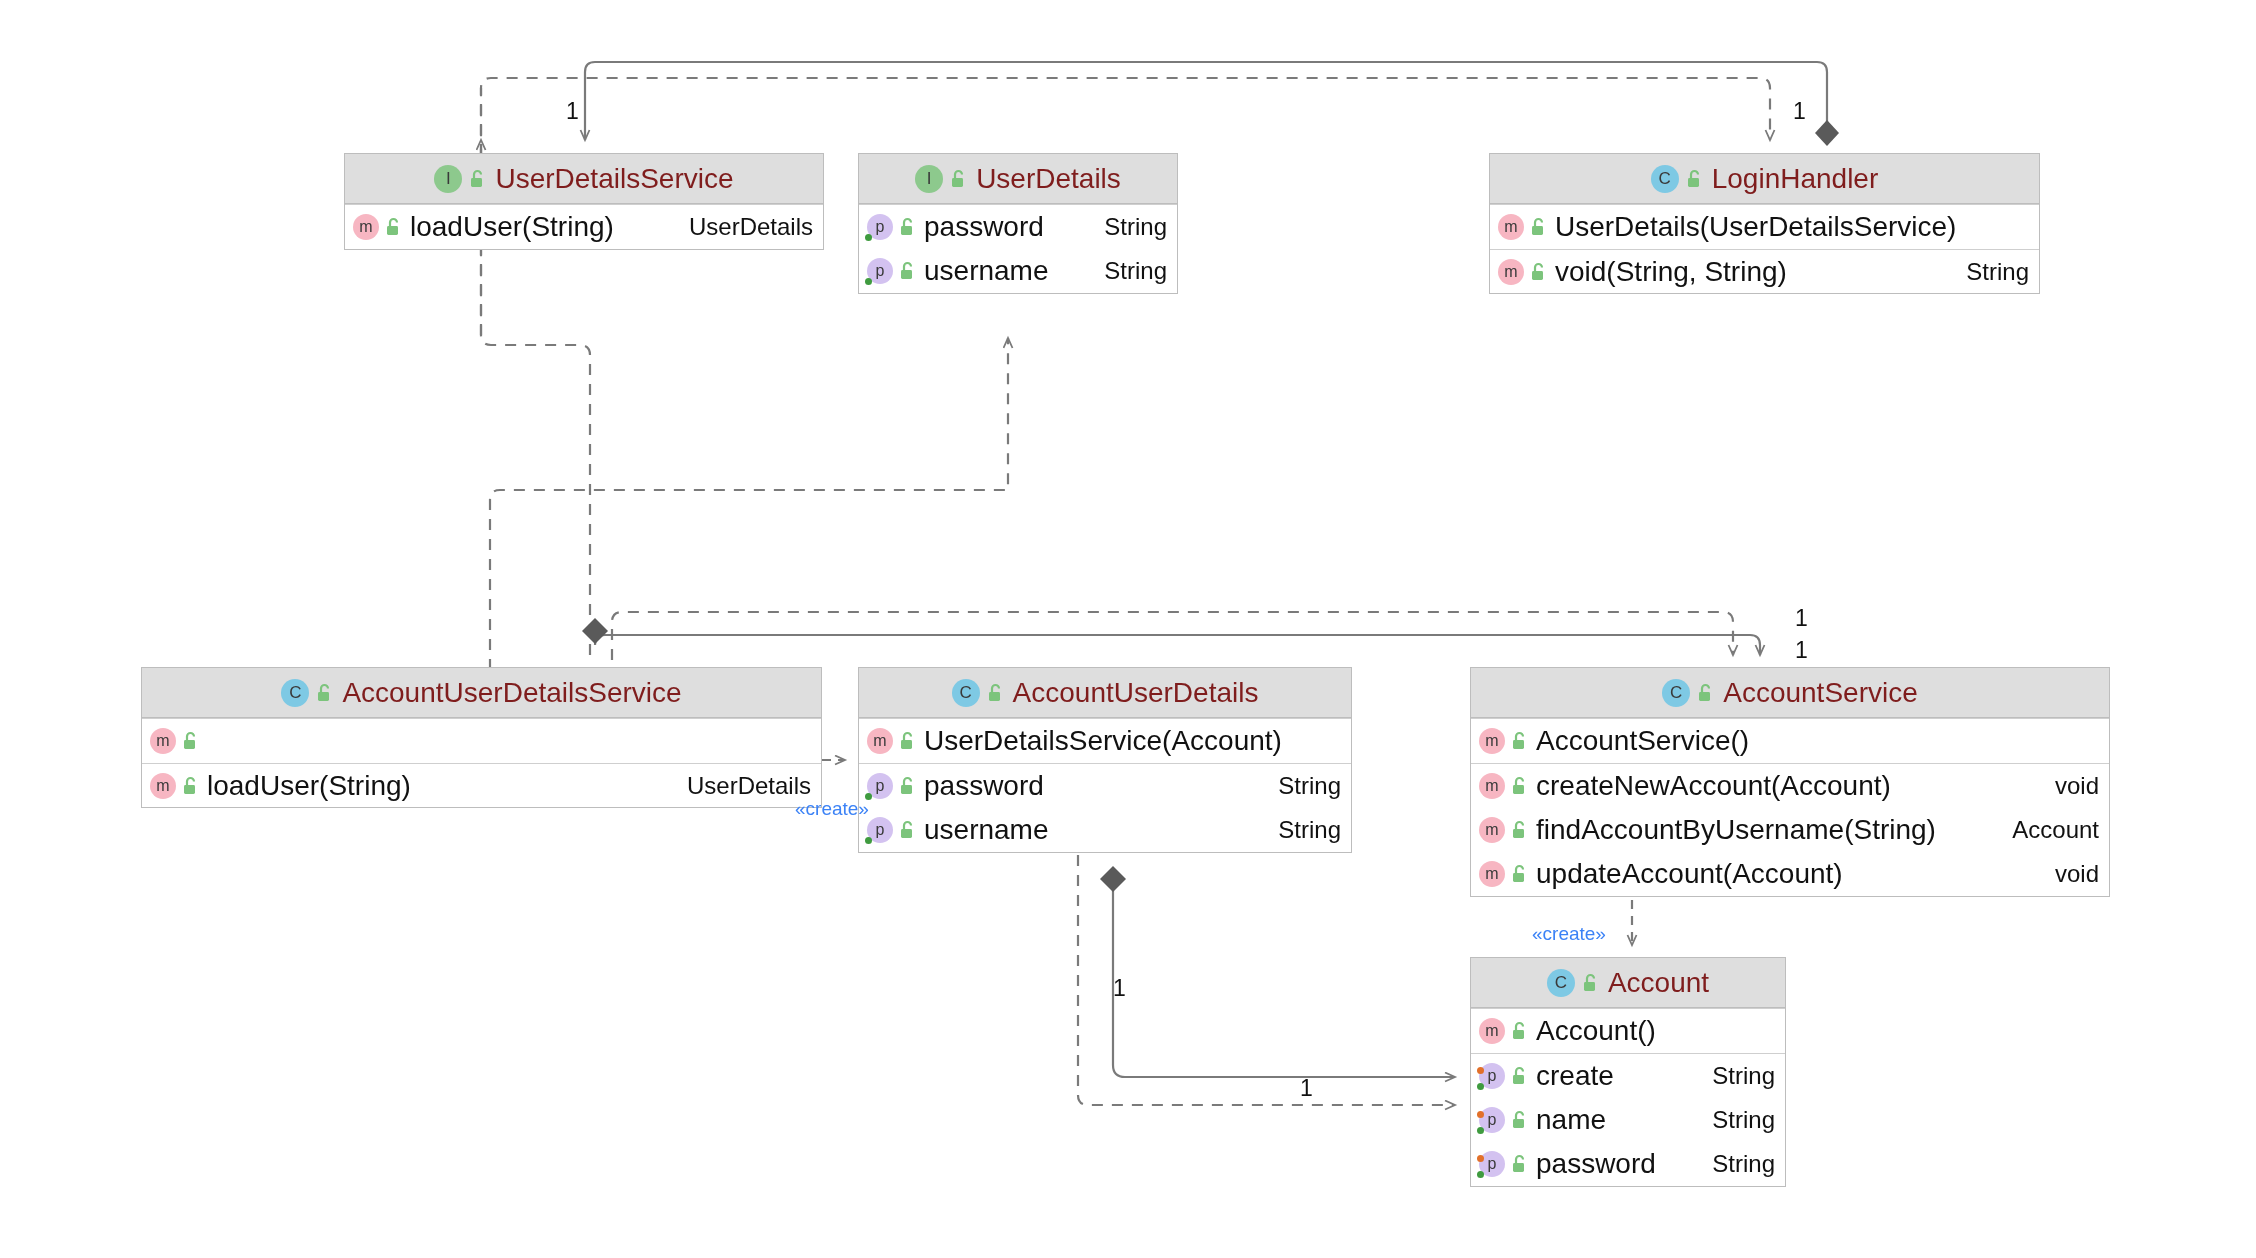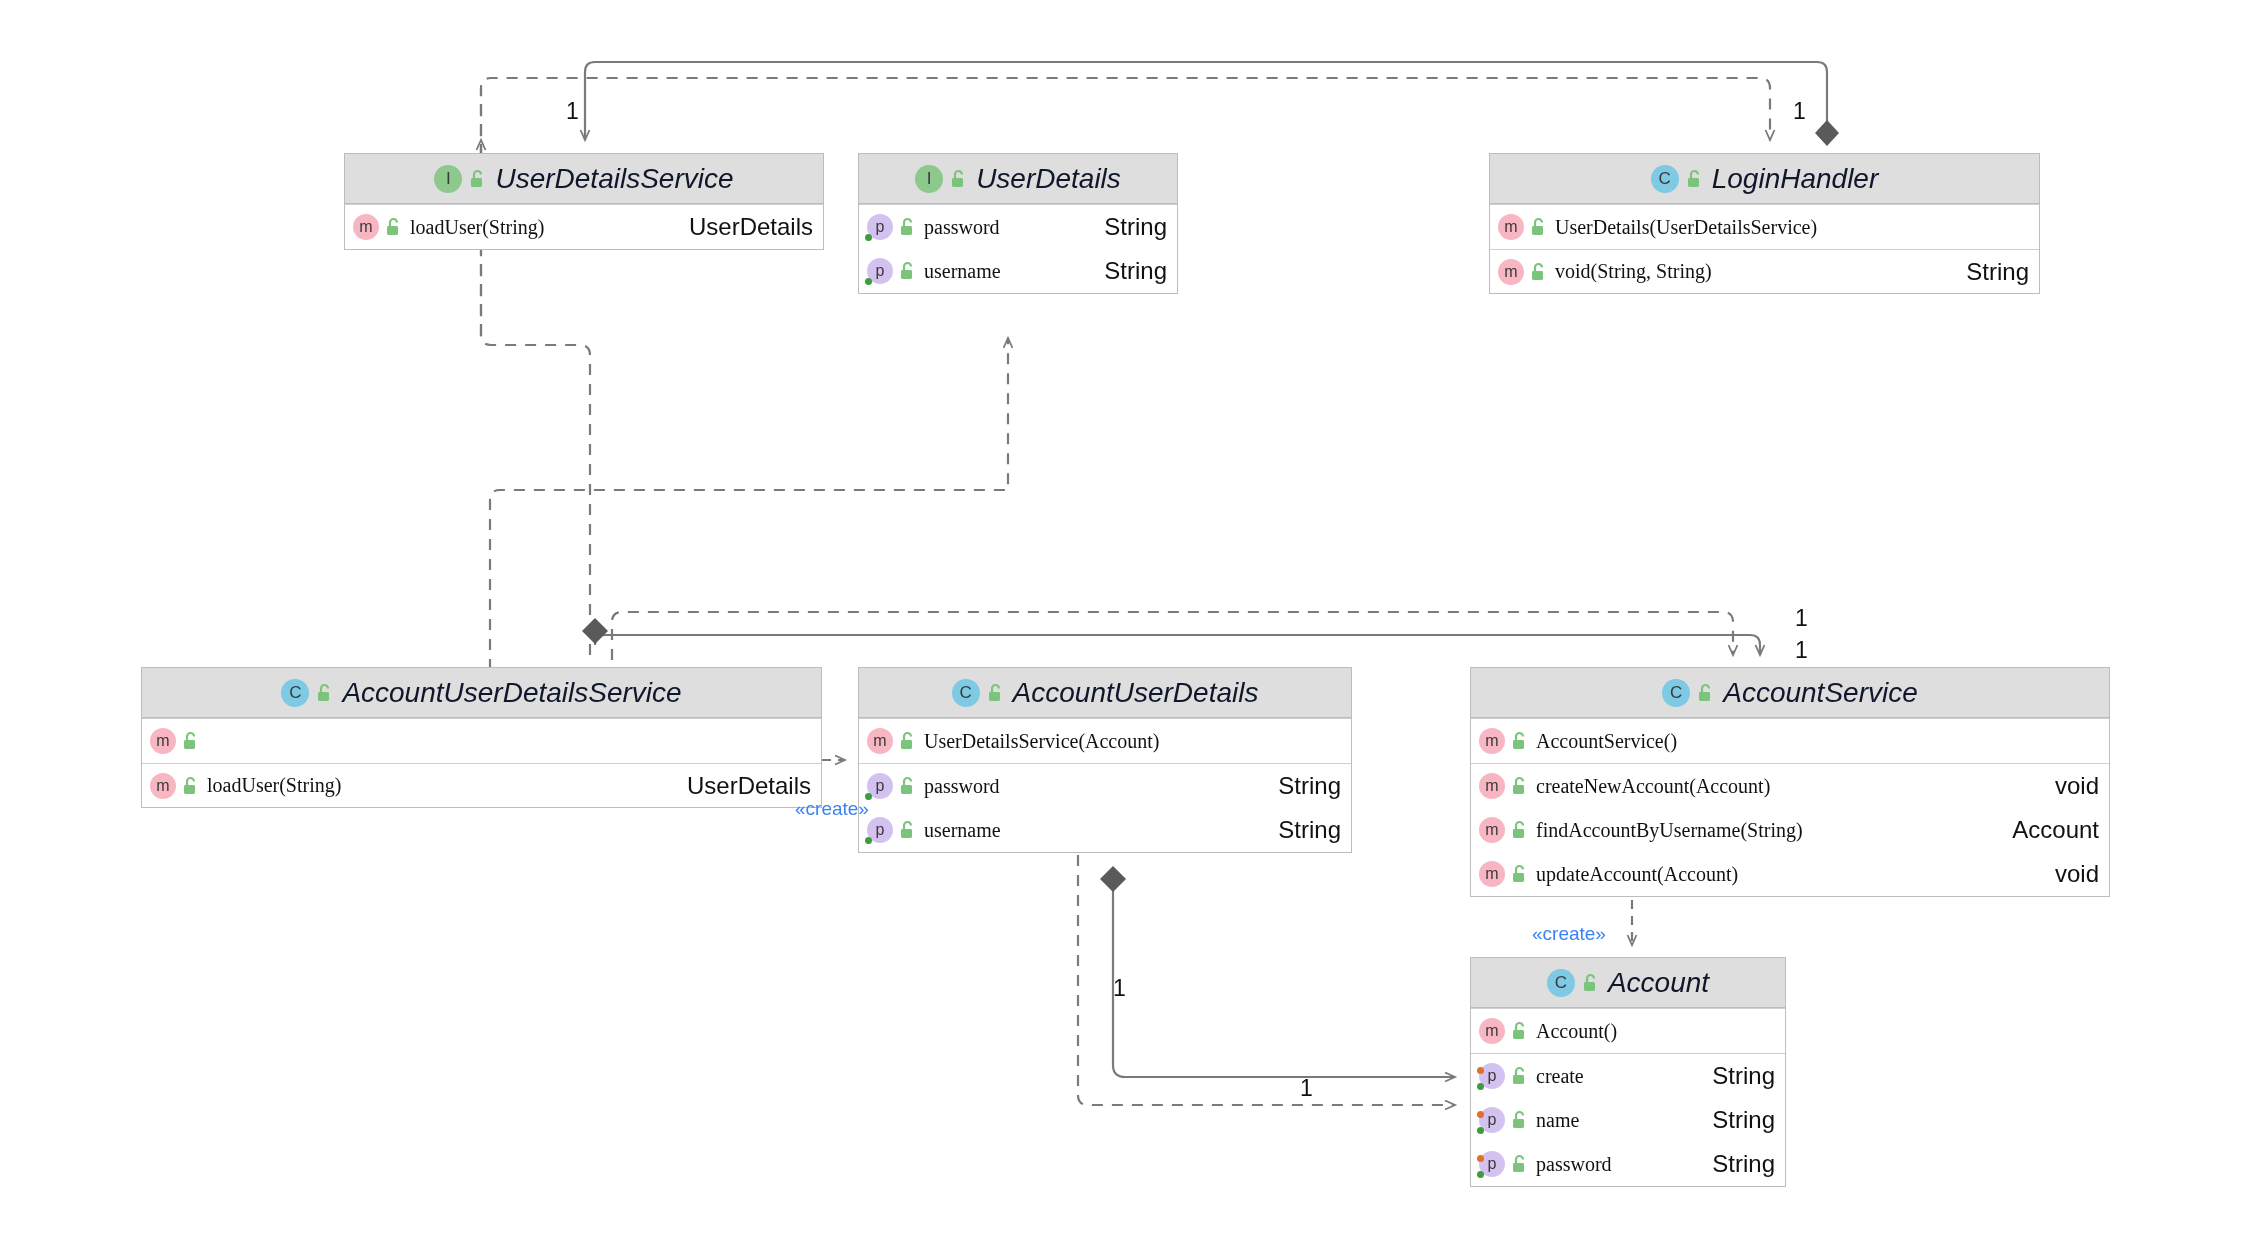--- a/index.html
+++ b/index.html
@@ -6,26 +6,26 @@
   body{width:2256px;height:1258px;overflow:hidden;
        font-family:"Liberation Sans","DejaVu Sans",sans-serif;}
   #stage{position:relative;width:2256px;height:1258px;background:#fff;}
   #wires{position:absolute;left:0;top:0;width:2256px;height:1258px;}
 
   .uml-box{position:absolute;background:#ffffff;border:1px solid #bdbdbd;
            box-sizing:border-box;}
   .uml-title{background:#dedede;border-bottom:1px solid #bdbdbd;
              height:50px;display:flex;align-items:center;justify-content:center;
              gap:7px;padding:0 12px;box-sizing:border-box;}
-  .uml-title .tname{font-size:28px;color:#0f172a;white-space:nowrap;font-style:italic;}
+  .uml-title .tname{font-size:28px;color:#7f1d1d;white-space:nowrap;}
   .sect{border-top:1px solid #cfcfcf;}
   .sect:first-child{border-top:none;}
   .mrow{height:44px;display:flex;align-items:center;padding:0 10px 0 8px;
         box-sizing:border-box;gap:6px;white-space:nowrap;}
-  .mrow .mname{font-size:20px;color:#111;font-family:Liberation Serif, serif;}
+  .mrow .mname{font-size:28px;color:#111;}
   .mrow .mtype{font-size:24px;color:#111;margin-left:auto;padding-left:18px;}
 
   
   .ic{position:relative;flex:0 0 auto;display:inline-block;}
   .badge{width:28px;height:28px;border-radius:50%;display:flex;
          align-items:center;justify-content:center;font-size:17px;
          color:#3a3a3a;line-height:1;}
   .badge.i{background:#8dc98d;}
   .badge.c{background:#7ec9e4;}
   .badge.m{background:#f7b6c2;}

